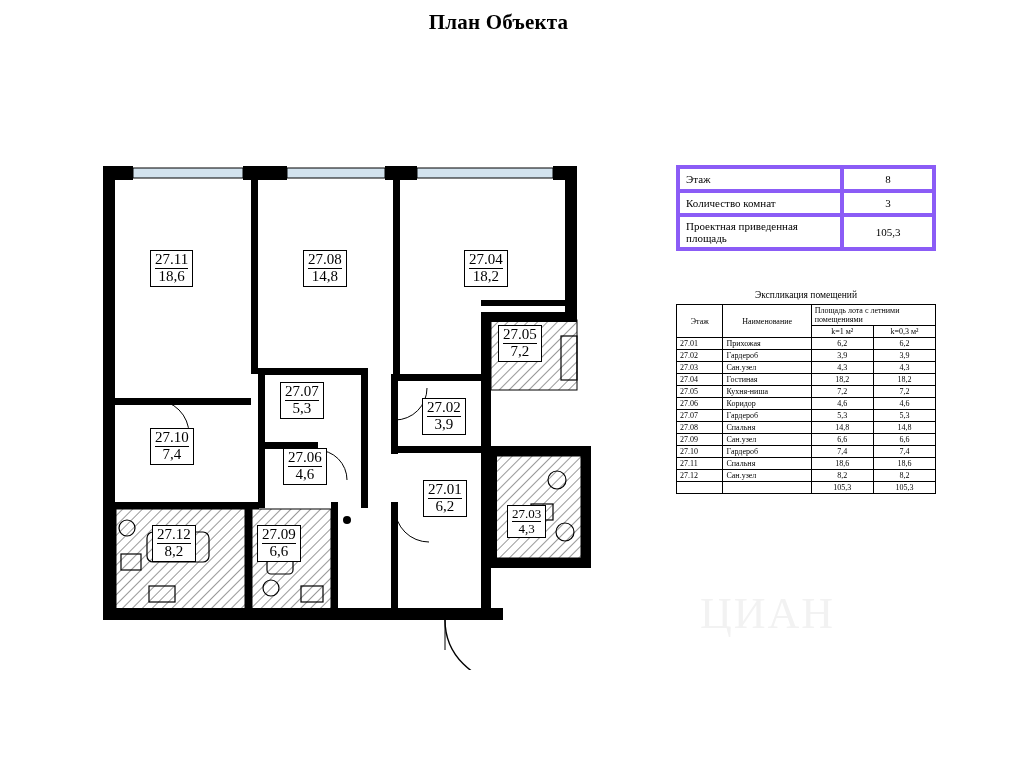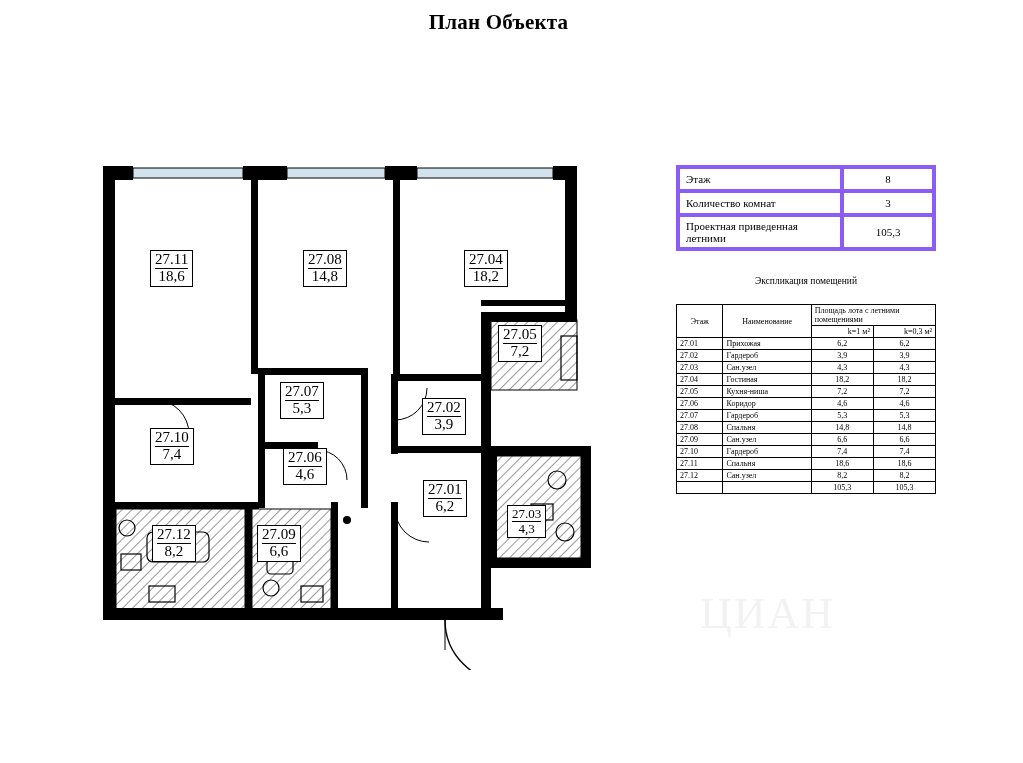--- a/index.html
+++ b/index.html
@@ -65,21 +65,21 @@
     border: 4px solid #8b5cf6;
     padding: 3px 6px;
     height: 14px;
   }
   #info-table td.k { text-align: left; }
   #info-table td.v { text-align: center; width: 76px; }
 
   #expl-title {
     position: absolute;
     left: 676px;
-    top: 276px;
+    top: 290px;
     width: 260px;
     text-align: center;
     font-size: 9.5px;
     font-family: "Liberation Serif", serif;
   }
 
   #expl-table {
     position: absolute;
     left: 676px;
     top: 304px;
@@ -91,21 +91,21 @@
   #expl-table td, #expl-table th {
     border: 1px solid #000;
     padding: 1px 3px;
     font-weight: normal;
   }
   #expl-table th { font-size: 8px; text-align: center; }
   #expl-table td.c { text-align: center; }
   #expl-table td.l { text-align: left; }
   #expl-table .colnum { width: 40px; }
   #expl-table .colname { width: 82px; margin-left: 8px; }
-  #expl-table .colk { width: 56px; text-align: right; }
+  #expl-table .colk { width: 56px; }
   #expl-table tr.totals td { border-top: 1px solid #000; }
 
   #watermark {
     position: absolute;
     left: 700px;
     top: 588px;
     font-size: 44px;
     color: #f2f2f2;
     font-family: "Liberation Serif", serif;
     letter-spacing: 2px;
@@ -280,21 +280,21 @@
   <tbody>
     <tr>
       <td class="k">Этаж</td>
       <td class="v">8</td>
     </tr>
     <tr>
       <td class="k">Количество комнат</td>
       <td class="v">3</td>
     </tr>
     <tr>
-      <td class="k">Проектная приведенная летними</td>
+      <td class="k">Проектная приведенная площадь</td>
       <td class="v">105,3</td>
     </tr>
   </tbody>
 </table>
 
 <div id="expl-title">Экспликация помещений</div>
 
 <table id="expl-table">
   <thead>
     <tr>

